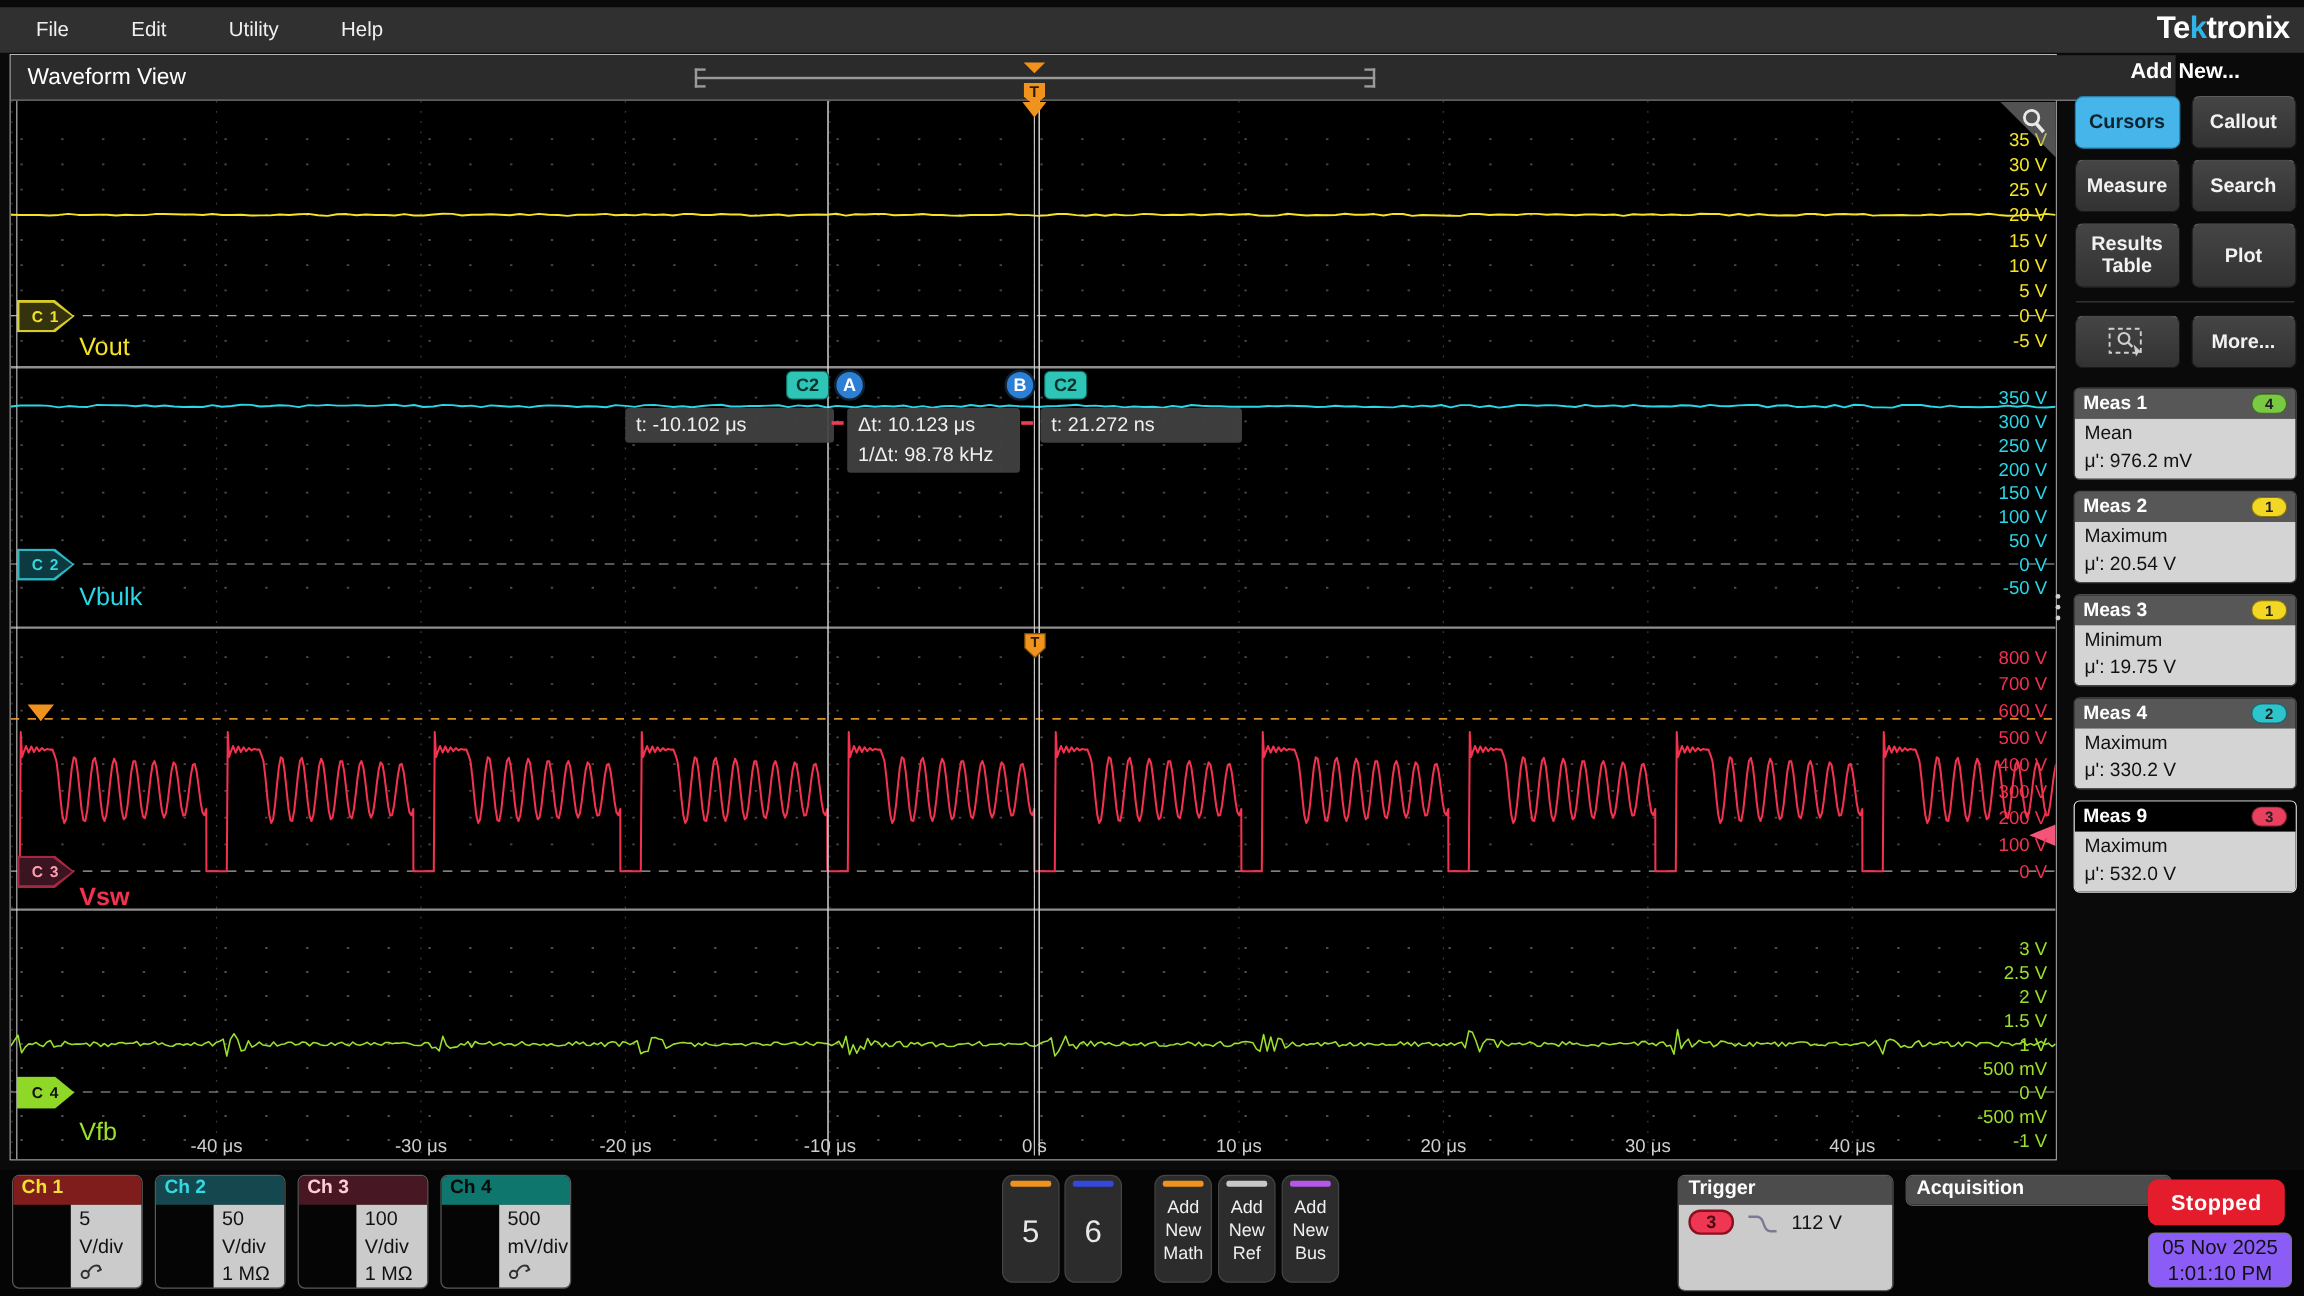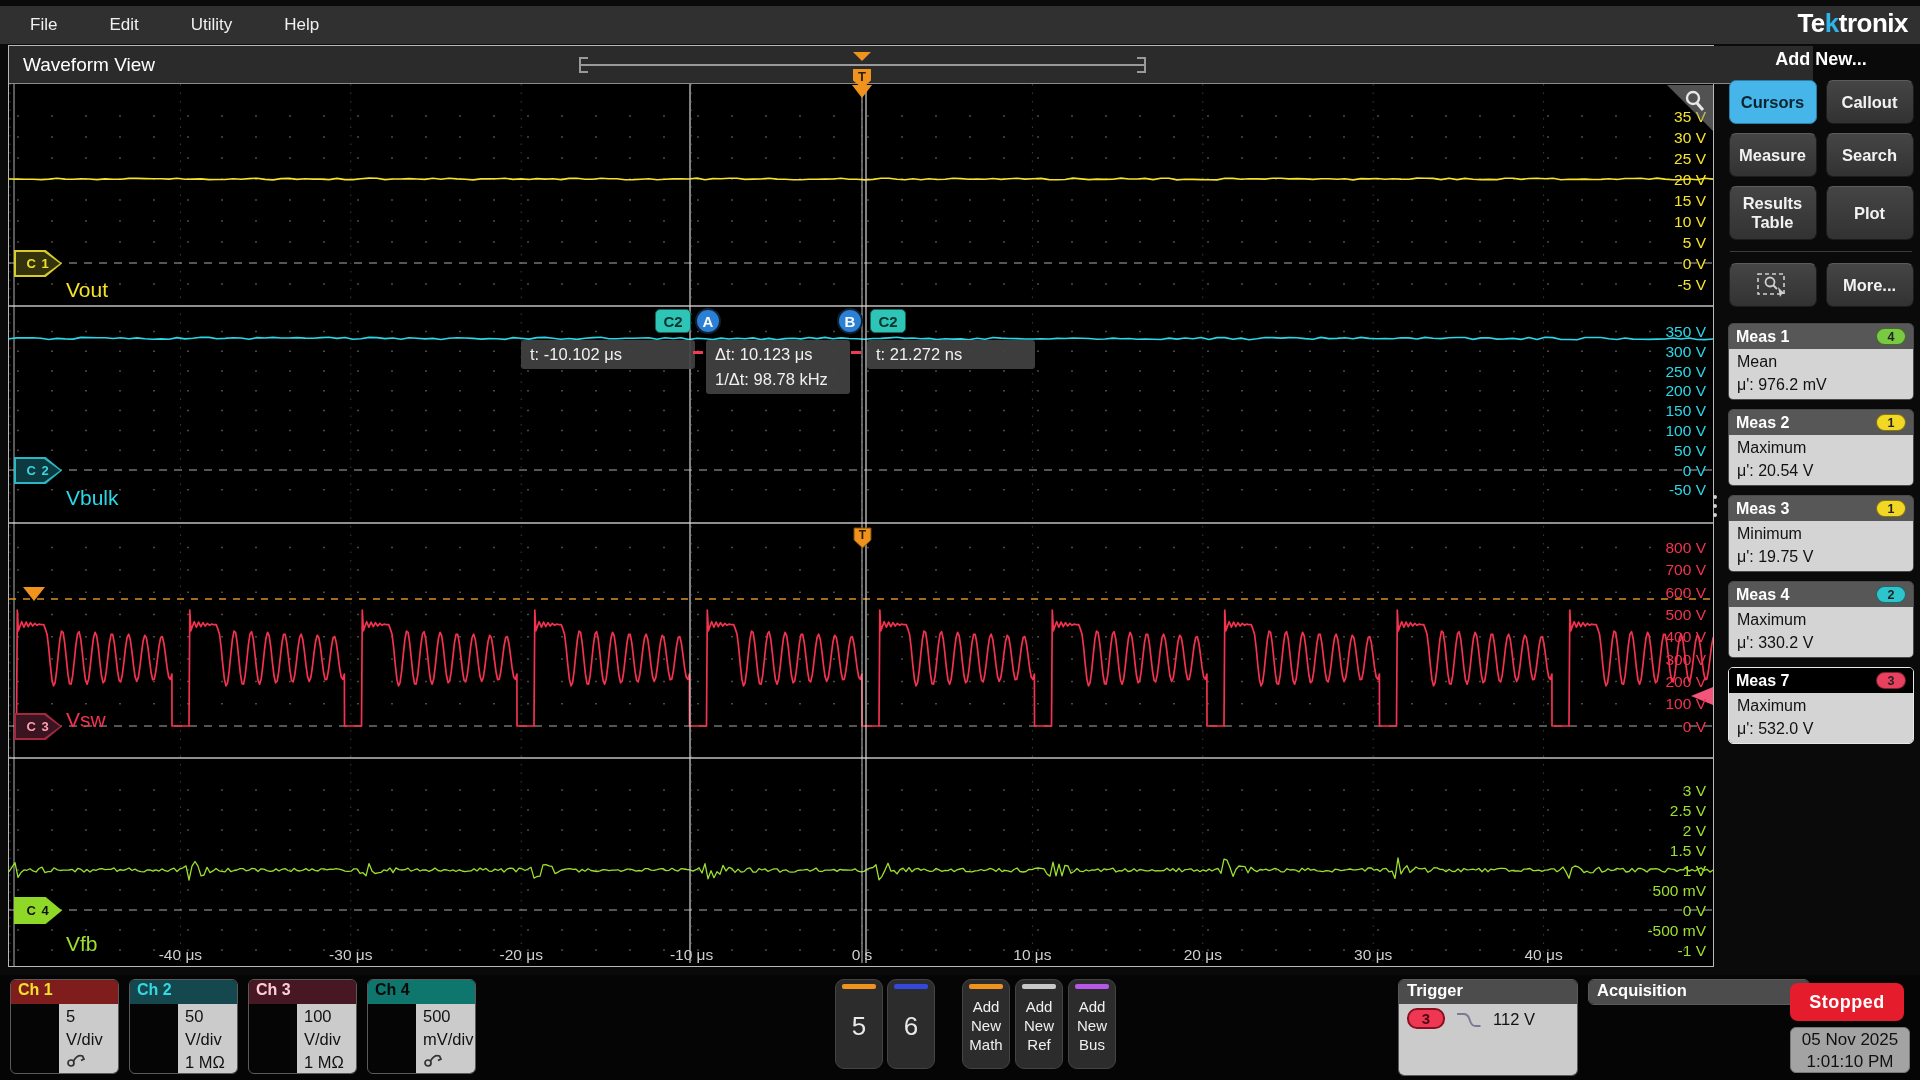--- a/index.html
+++ b/index.html
@@ -79,21 +79,21 @@
   .hbadge { position:absolute; top:4px; border-radius:6px; overflow:hidden; border:1px solid #5a5a5a; }
   .hbadge .hd { height:24px; background:#4c4c4c; color:#fff; font-size:16.5px; font-weight:600; padding:1px 8px; }
   .hbadge .bd { background:#cbcbcb; color:#111; font-size:16.5px; line-height:23px; padding:1px 8px; }
   .row-sb { display:flex; justify-content:space-between; }
   .trig-pill { display:inline-flex; width:38px; height:21px; background:#ef3753; border:2px solid #8a0f1f;
                border-radius:10px; color:#4a0a12; font-weight:bold; font-size:15px;
                align-items:center; justify-content:center; }
   #stopped-btn { position:absolute; left:1790px; top:8px; width:114px; height:38px; background:#e51c2c;
                  border-radius:8px; color:#fff; font-weight:bold; font-size:18px; letter-spacing:0.5px;
                  display:flex; align-items:center; justify-content:center; cursor:pointer; }
-  #datetime { position:absolute; left:1790px; top:52px; width:120px; height:46px; background:#a3a3a3;
+  #datetime { position:absolute; left:1790px; top:52px; width:120px; height:46px; background:#8b5cf6;
               border:1px solid #777; border-radius:6px; color:#111; font-size:17px; text-align:center; line-height:22px; padding-top:1px; }
   .tflag-small { display:inline-block; width:14px; height:16px; background:#f0921e;
       clip-path:polygon(0 0,100% 0,100% 60%,50% 100%,0 60%); color:#2d1c00; font-size:11px;
       font-weight:bold; text-align:center; line-height:12px; vertical-align:-3px; }
 </style>
 </head>
 <body>
 
 <div id="menubar">
   <span class="menu-item">File</span>
@@ -248,21 +248,21 @@
       <div class="inner" style="background: rgb(53, 51, 14); color: rgb(240, 225, 44);">C 1</div>
     </div>
   <div class="ch-label" style="left: 57px; top: 232px; color: rgb(245, 228, 38);">Vout</div>
   <div class="pent" style="left: 5px; top: 411px; background: rgb(43, 184, 196);">
       <div class="inner" style="background: rgb(13, 58, 64); color: rgb(58, 214, 222);">C 2</div>
     </div>
   <div class="ch-label" style="left: 57px; top: 440px; color: rgb(40, 216, 232);">Vbulk</div>
   <div class="pent" style="left: 5px; top: 667px; background: rgb(166, 40, 64);">
       <div class="inner" style="background: rgb(58, 20, 32); color: rgb(255, 159, 174);">C 3</div>
     </div>
-  <div class="ch-label" style="left: 57px; top: 662px; color: rgb(242, 50, 78);">Vsw</div>
+  <div class="ch-label" style="left: 57px; top: 690px; color: rgb(242, 50, 78); font-weight: bold;">Vsw</div>
   <div class="pent" style="left: 5px; top: 851px; background: rgb(143, 216, 39);">
       <div class="inner" style="background: rgb(143, 216, 39); color: rgb(17, 17, 17);">C 4</div>
     </div>
   <div class="ch-label" style="left: 57px; top: 886px; color: rgb(155, 224, 44);">Vfb</div>
 </div>
 
 <div id="sidebar">
   <div class="sb-title">Add New...</div>
   <div class="sb-grid" id="sb-buttons">
       <button class="sb-btn active">Cursors</button>
@@ -320,21 +320,21 @@
       <span class="meas-name">Meas 4</span>
       <span class="meas-pill" style="background:#2ec4cc">2</span>
     </div>
     <div class="meas-bd">
       <div>Maximum</div>
       <div>μ': 330.2 V</div>
     </div>
       </div>
       <div class="meas selected">
         <div class="meas-hd">
-      <span class="meas-name">Meas 7</span>
+      <span class="meas-name">Meas 9</span>
       <span class="meas-pill" style="background:#e8405e">3</span>
     </div>
     <div class="meas-bd">
       <div>Maximum</div>
       <div>μ': 532.0 V</div>
     </div>
       </div>
     </div>
 </div>
 <div id="splitter">

